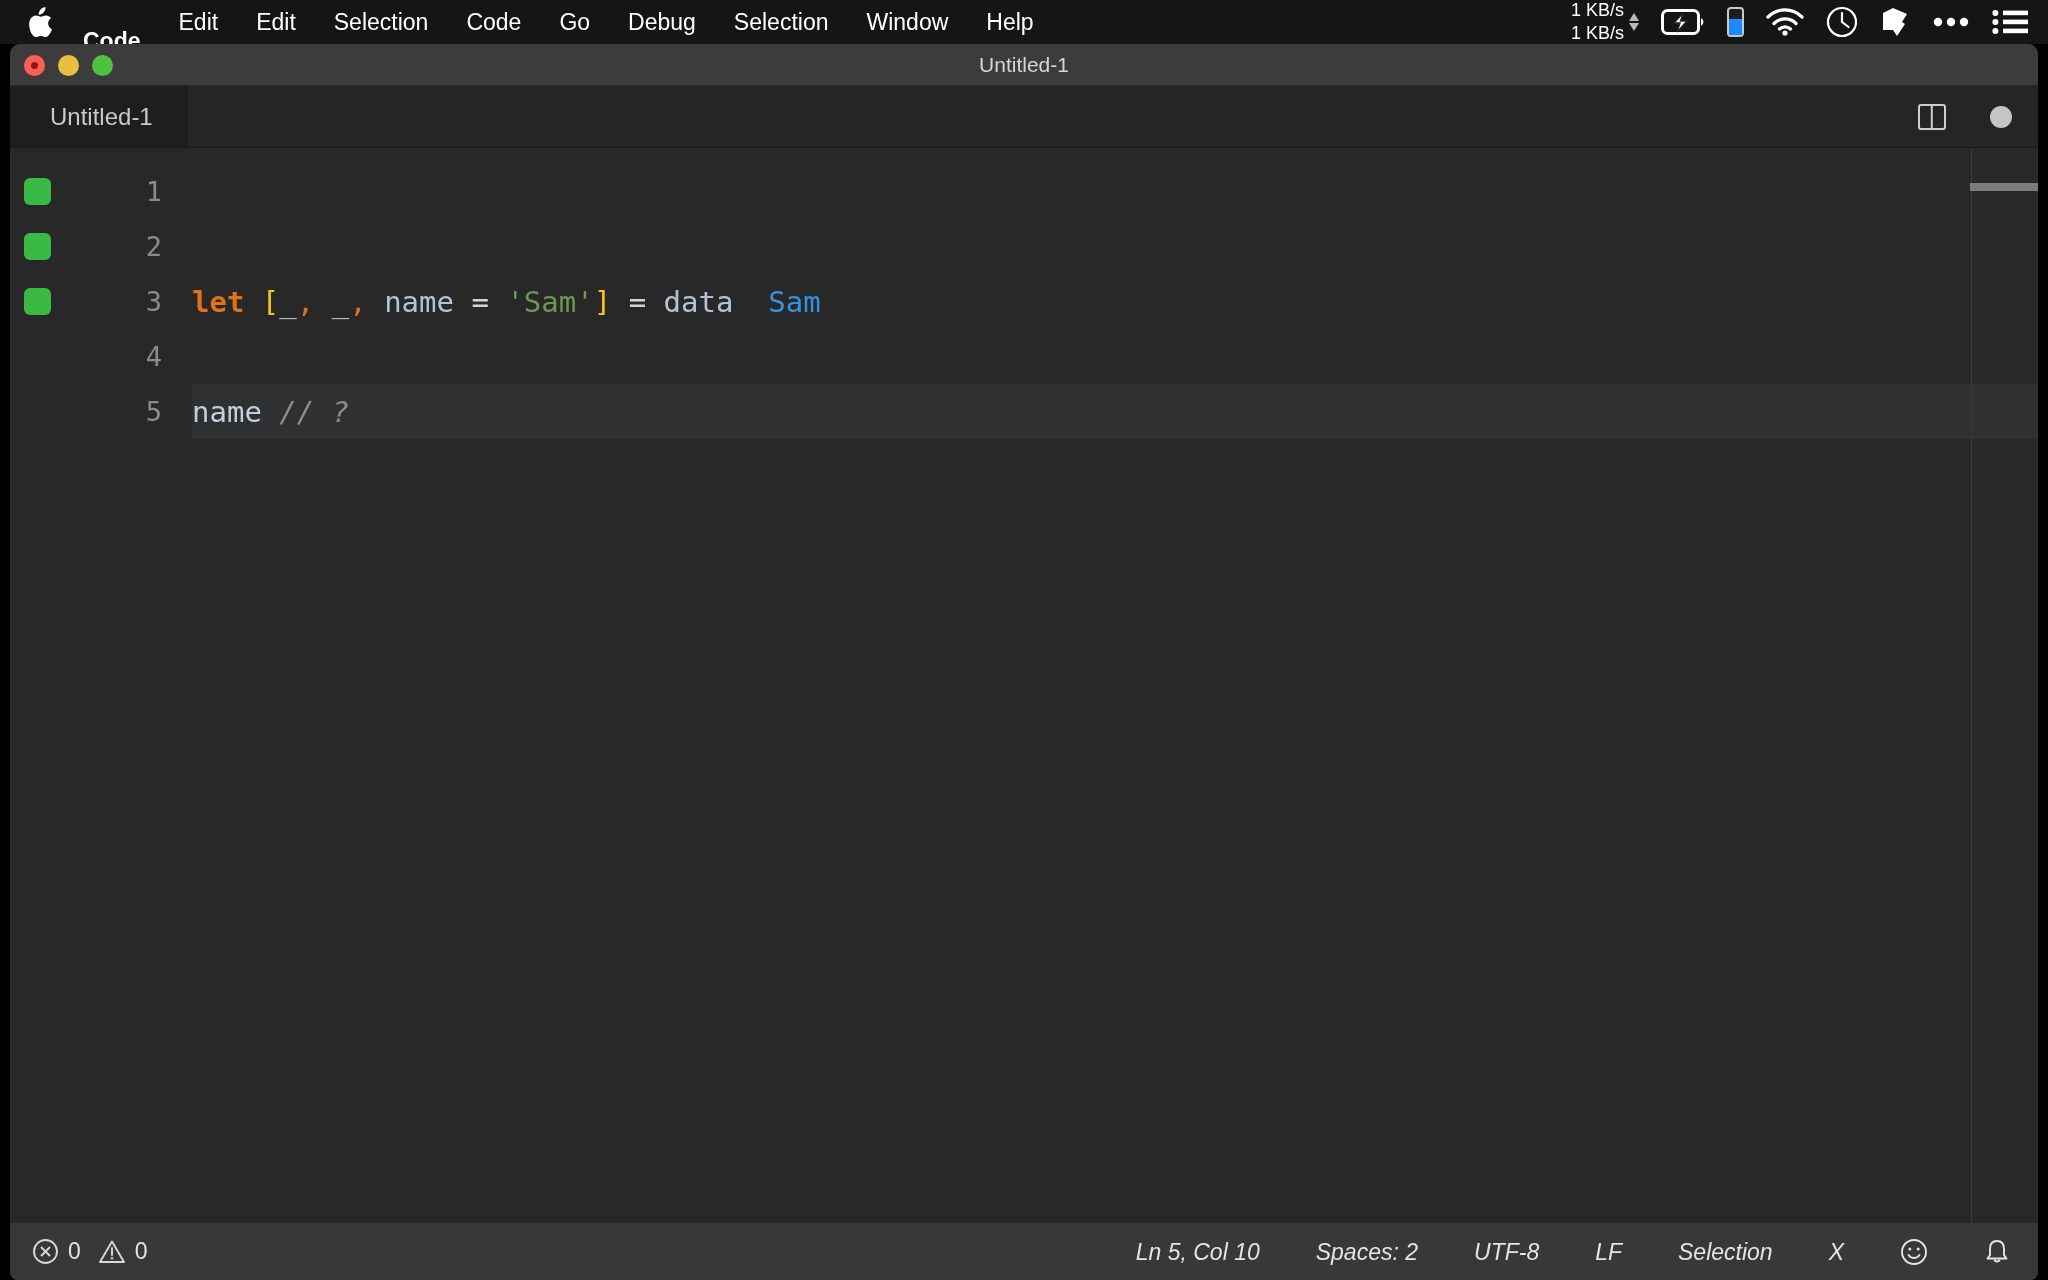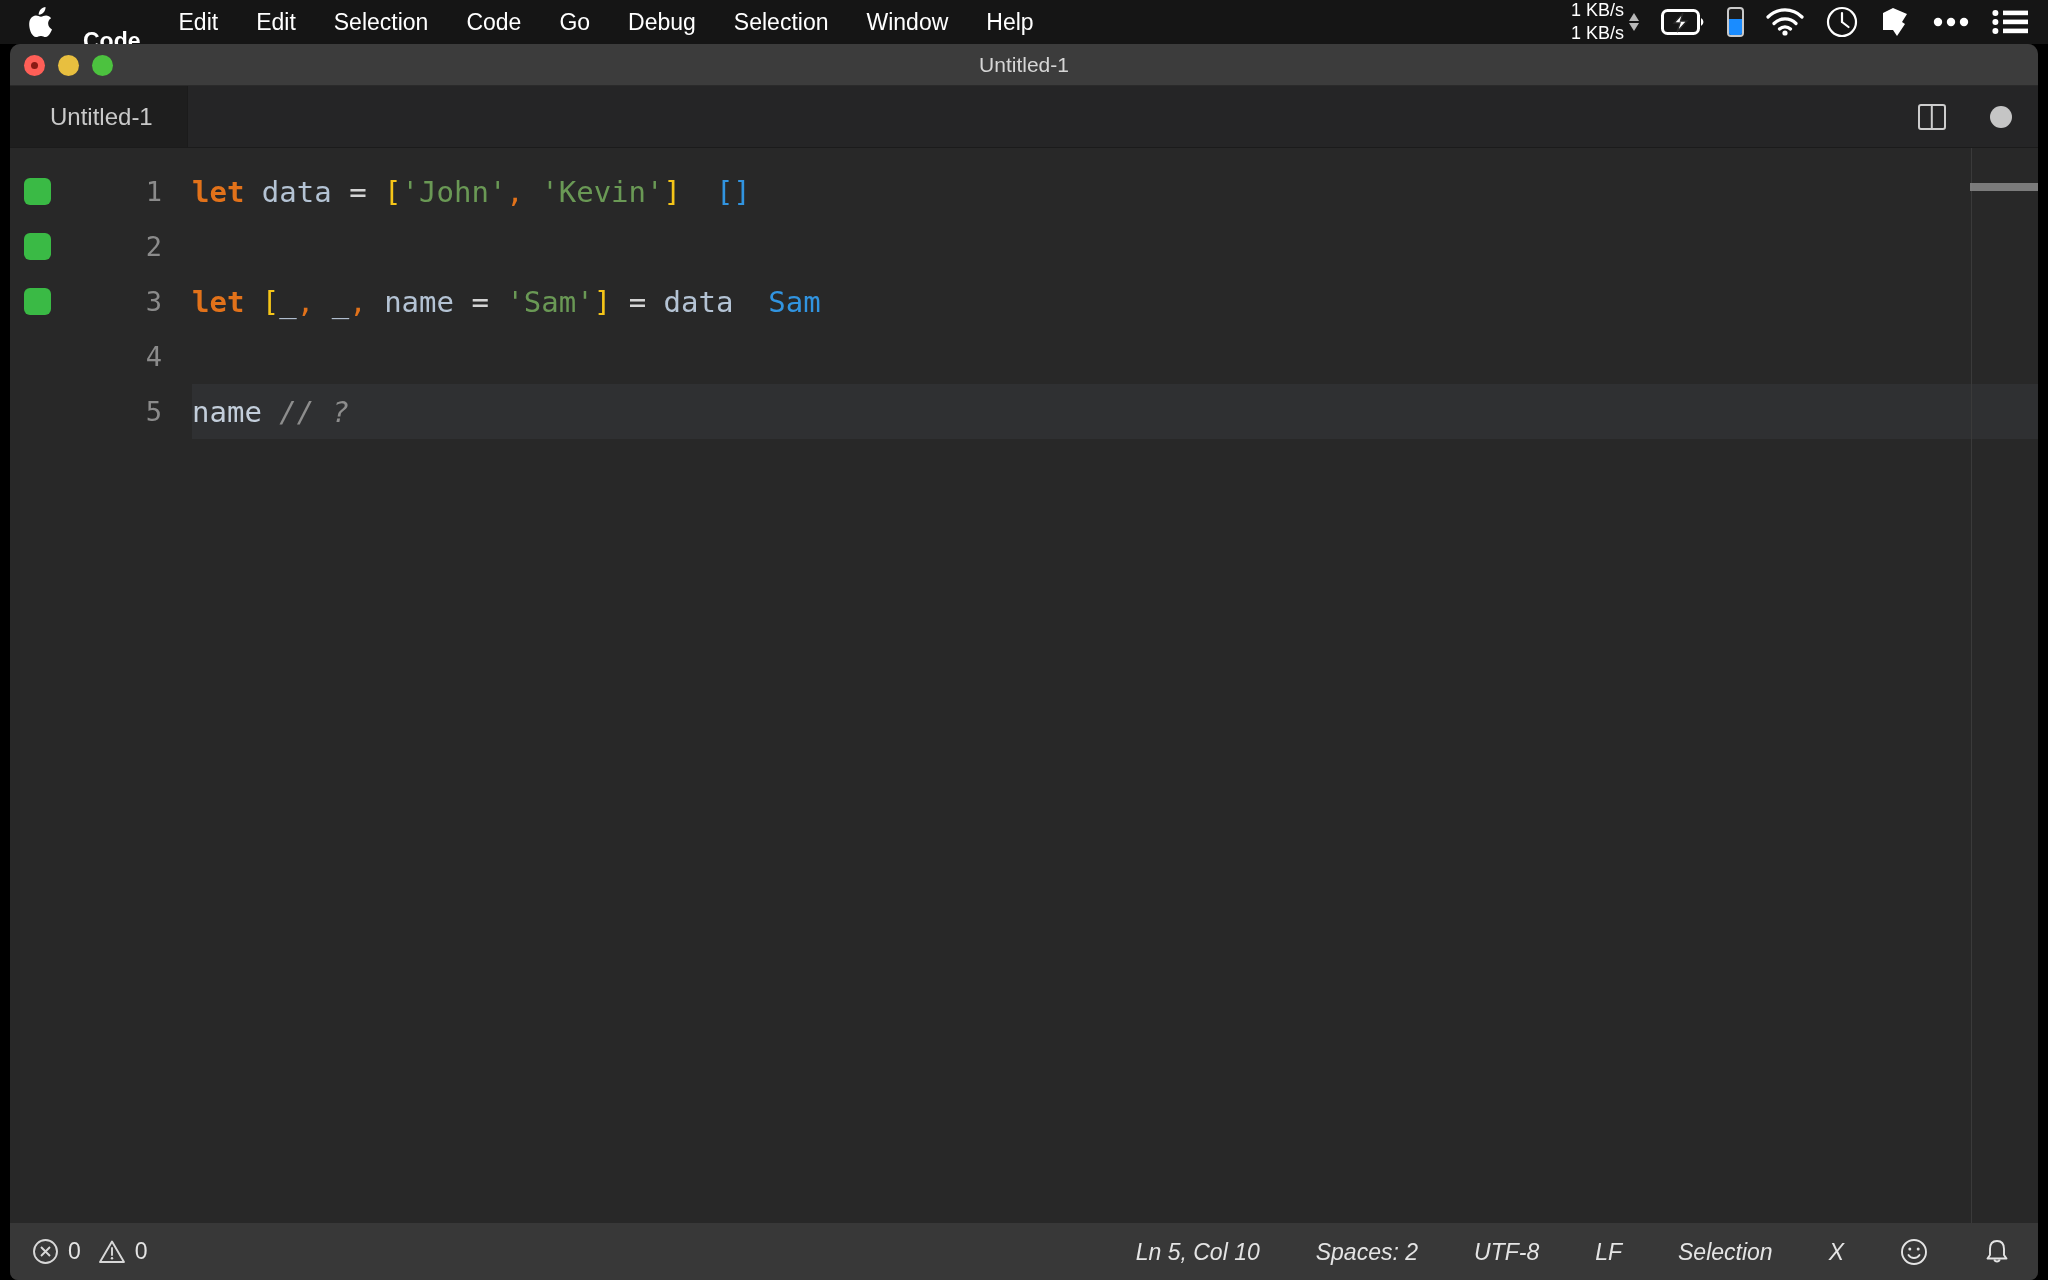--- a/index.html
+++ b/index.html
@@ -231,21 +231,20 @@
       <div class="split-icon"></div>
       <div class="dirty-dot"></div>
     </div>
   </div>
 
   <div id="editor">
     <div id="lines-host" style="padding-top: 16px;">
         <div class="line" style="top: 0px;">
           <div class="cov"></div>
           <div class="lineno">1</div>
-          <div class="code"><span class="kw">let</span><span class="op"> </span><span class="var">data</span><span class="op"> </span><span class="op">=</span><span class="op"> </span><span class="br">[</span><span class="str">'John'</span><span class="punct-orange">,</span><span class="op"> </span><span class="str">'Kevin'</span><span class="br">]</span><span class="result">  []</span></div>
         </div>
         <div class="line" style="top: 0px;">
           <div class="cov"></div>
           <div class="lineno">2</div>
           <div class="code"></div>
         </div>
         <div class="line" style="top: 0px;">
           <div class="cov"></div>
           <div class="lineno">3</div>
           <div class="code"><span class="kw">let</span><span class="op"> </span><span class="br">[</span><span class="var">_</span><span class="punct-orange">,</span><span class="op"> </span><span class="var">_</span><span class="punct-orange">,</span><span class="op"> </span><span class="var">name</span><span class="op"> </span><span class="op">=</span><span class="op"> </span><span class="str">'Sam'</span><span class="br">]</span><span class="op"> </span><span class="op">=</span><span class="op"> </span><span class="var">data</span><span class="result">  Sam</span></div>

